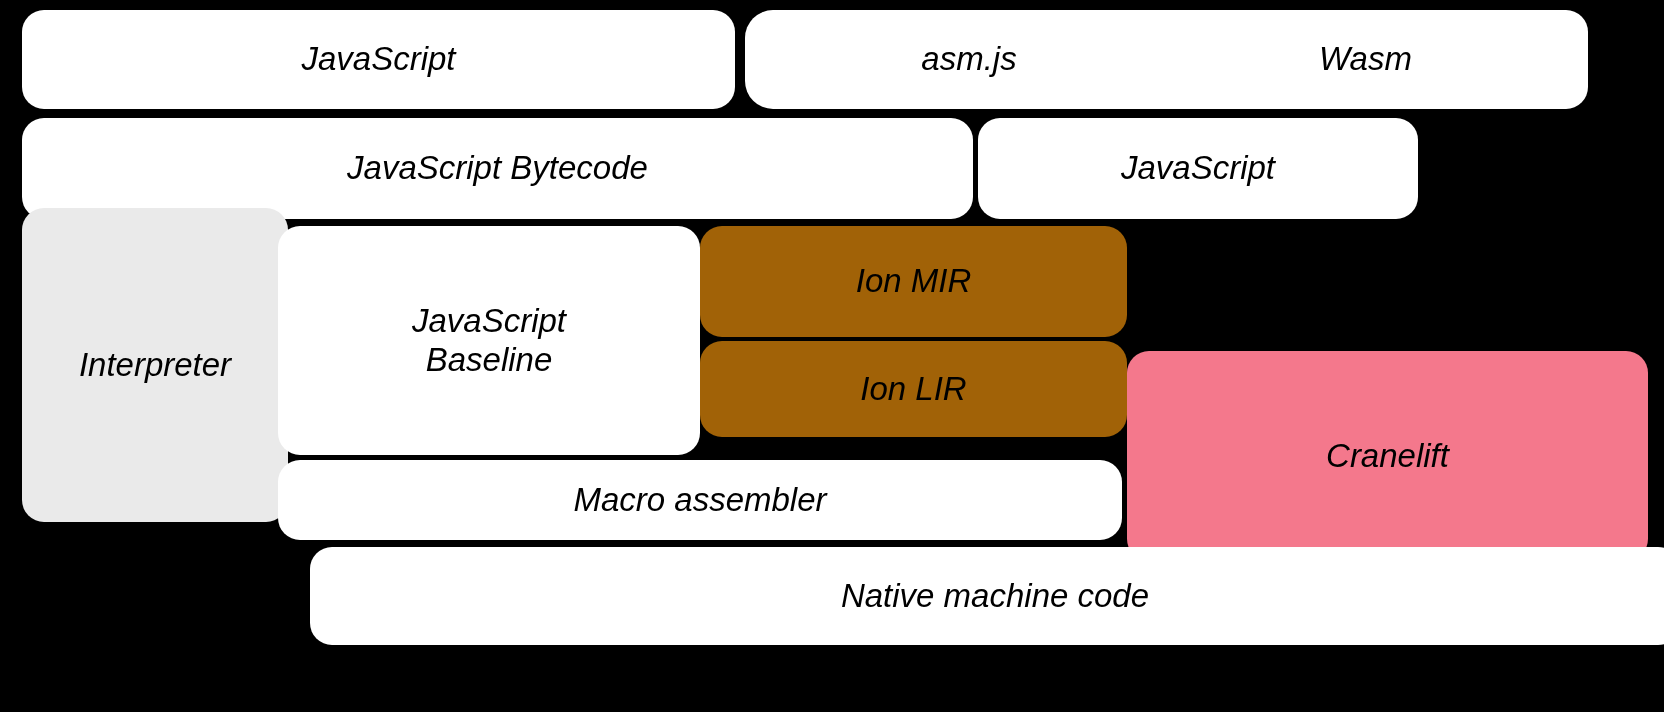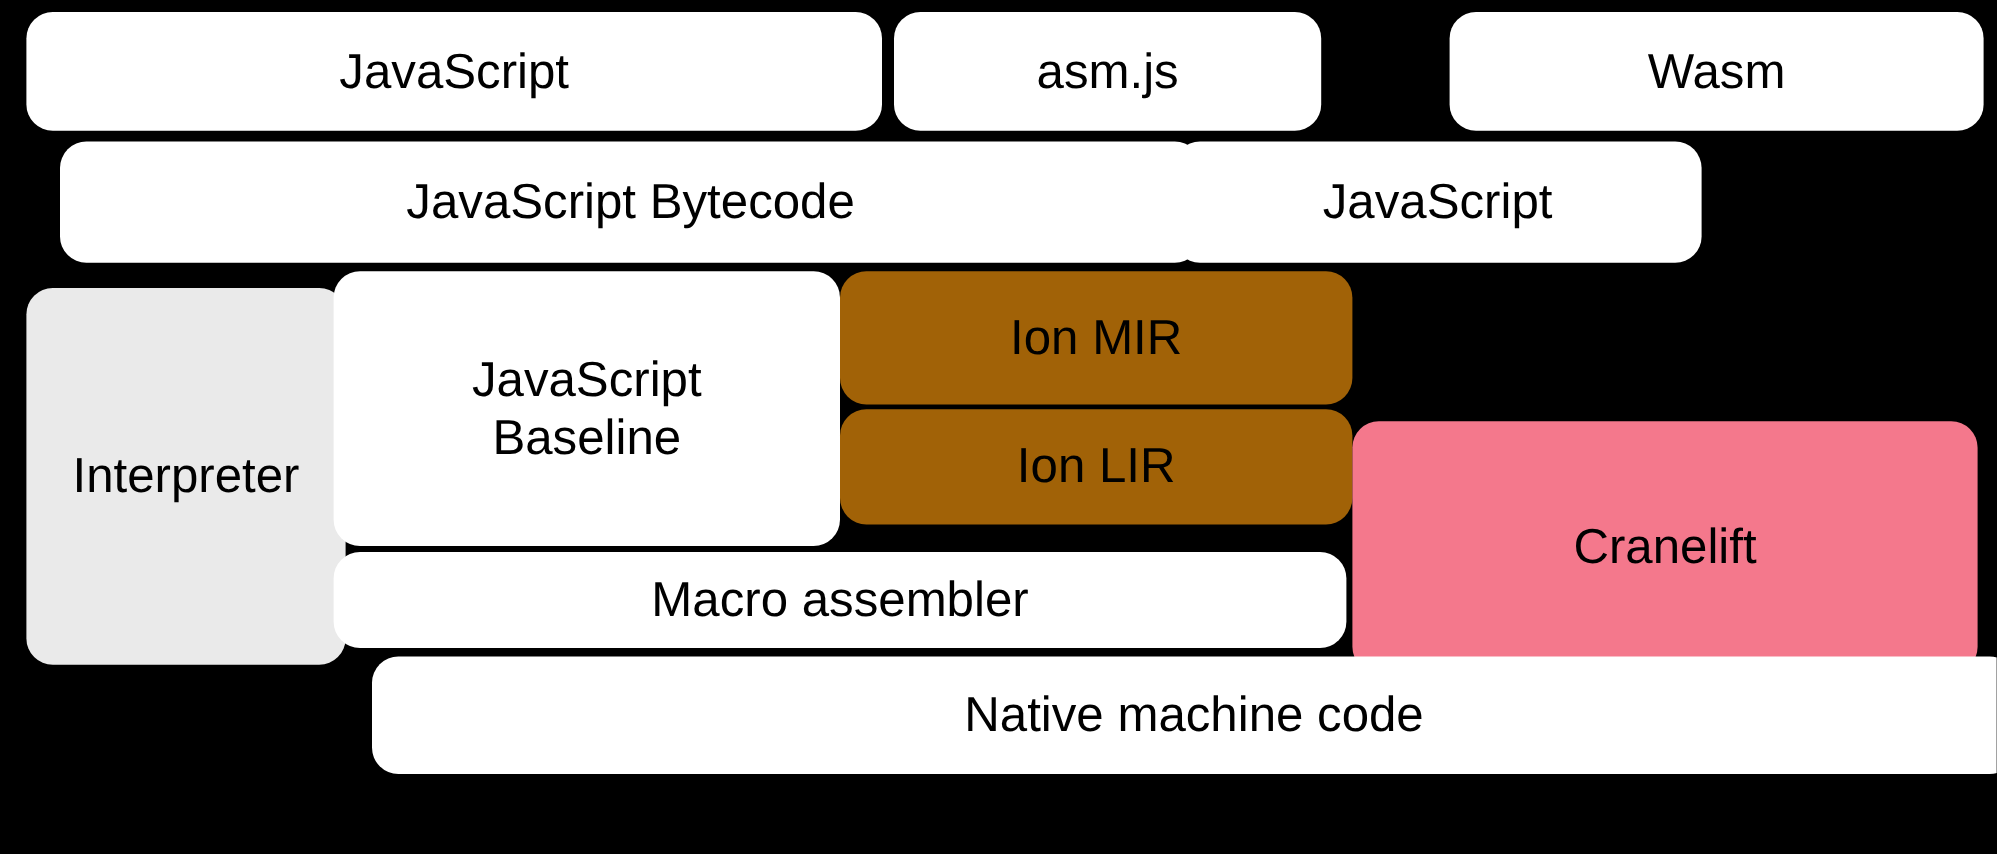--- a/index.html
+++ b/index.html
@@ -17,42 +17,43 @@
   }
   .node {
     position: absolute;
     box-sizing: border-box;
     display: flex;
     align-items: center;
     justify-content: center;
     text-align: center;
     border-radius: 22px;
     color: #000000;
-    font-size: 41px;
+    font-size: 33px;
     font-weight: 400;
     line-height: 1.16;
     letter-spacing: 0px;
     white-space: pre-line;
+    font-style: italic;
   }
   .fill-white { background: #ffffff; }
   .fill-grey  { background: #eaeaea; }
   .fill-green { background: #a16207; }
   .fill-pink  { background: #f4788c; }
 
   
   #n-javascript        { left: 22px;   top: 10px;  width: 713px; height: 99px; }
-  #n-asmjs             { left: 745px;  top: 10px;  width: 356px; height: 99px; }
-  #n-wasm              { left: 1208px; top: 10px;  width: 445px; height: 99px; }
+  #n-asmjs             { left: 745px;  top: 10px;  width: 448px; height: 99px; border-radius: 28px; }
+  #n-wasm              { left: 1143px; top: 10px;  width: 445px; height: 99px; }
 
   
-  #n-js-bytecode       { left: 22px;   top: 118px; width: 951px; height: 101px; margin-left: 28px; }
+  #n-js-bytecode       { left: 22px;   top: 118px; width: 951px; height: 101px; }
   #n-baldrmonkey       { left: 978px;  top: 118px; width: 440px; height: 101px; }
 
   
-  #n-interpreter       { left: 22px;   top: 240px; width: 266px; height: 314px; }
+  #n-interpreter       { left: 22px;   top: 208px; width: 266px; height: 314px; }
   #n-js-baseline       { left: 278px;  top: 226px; width: 422px; height: 229px; }
   #n-ion-mir           { left: 700px;  top: 226px; width: 427px; height: 111px; }
   #n-ion-lir           { left: 700px;  top: 341px; width: 427px; height: 96px; }
   #n-cranelift         { left: 1127px; top: 330px; width: 521px; height: 210px; margin-top: 21px; }
   #n-macro-assembler   { left: 278px;  top: 460px; width: 844px; height: 80px; }
 
   
   #n-native-code       { left: 278px;  top: 547px; width: 1370px; height: 98px; margin-left: 32px; }
 </style>
 </head>

